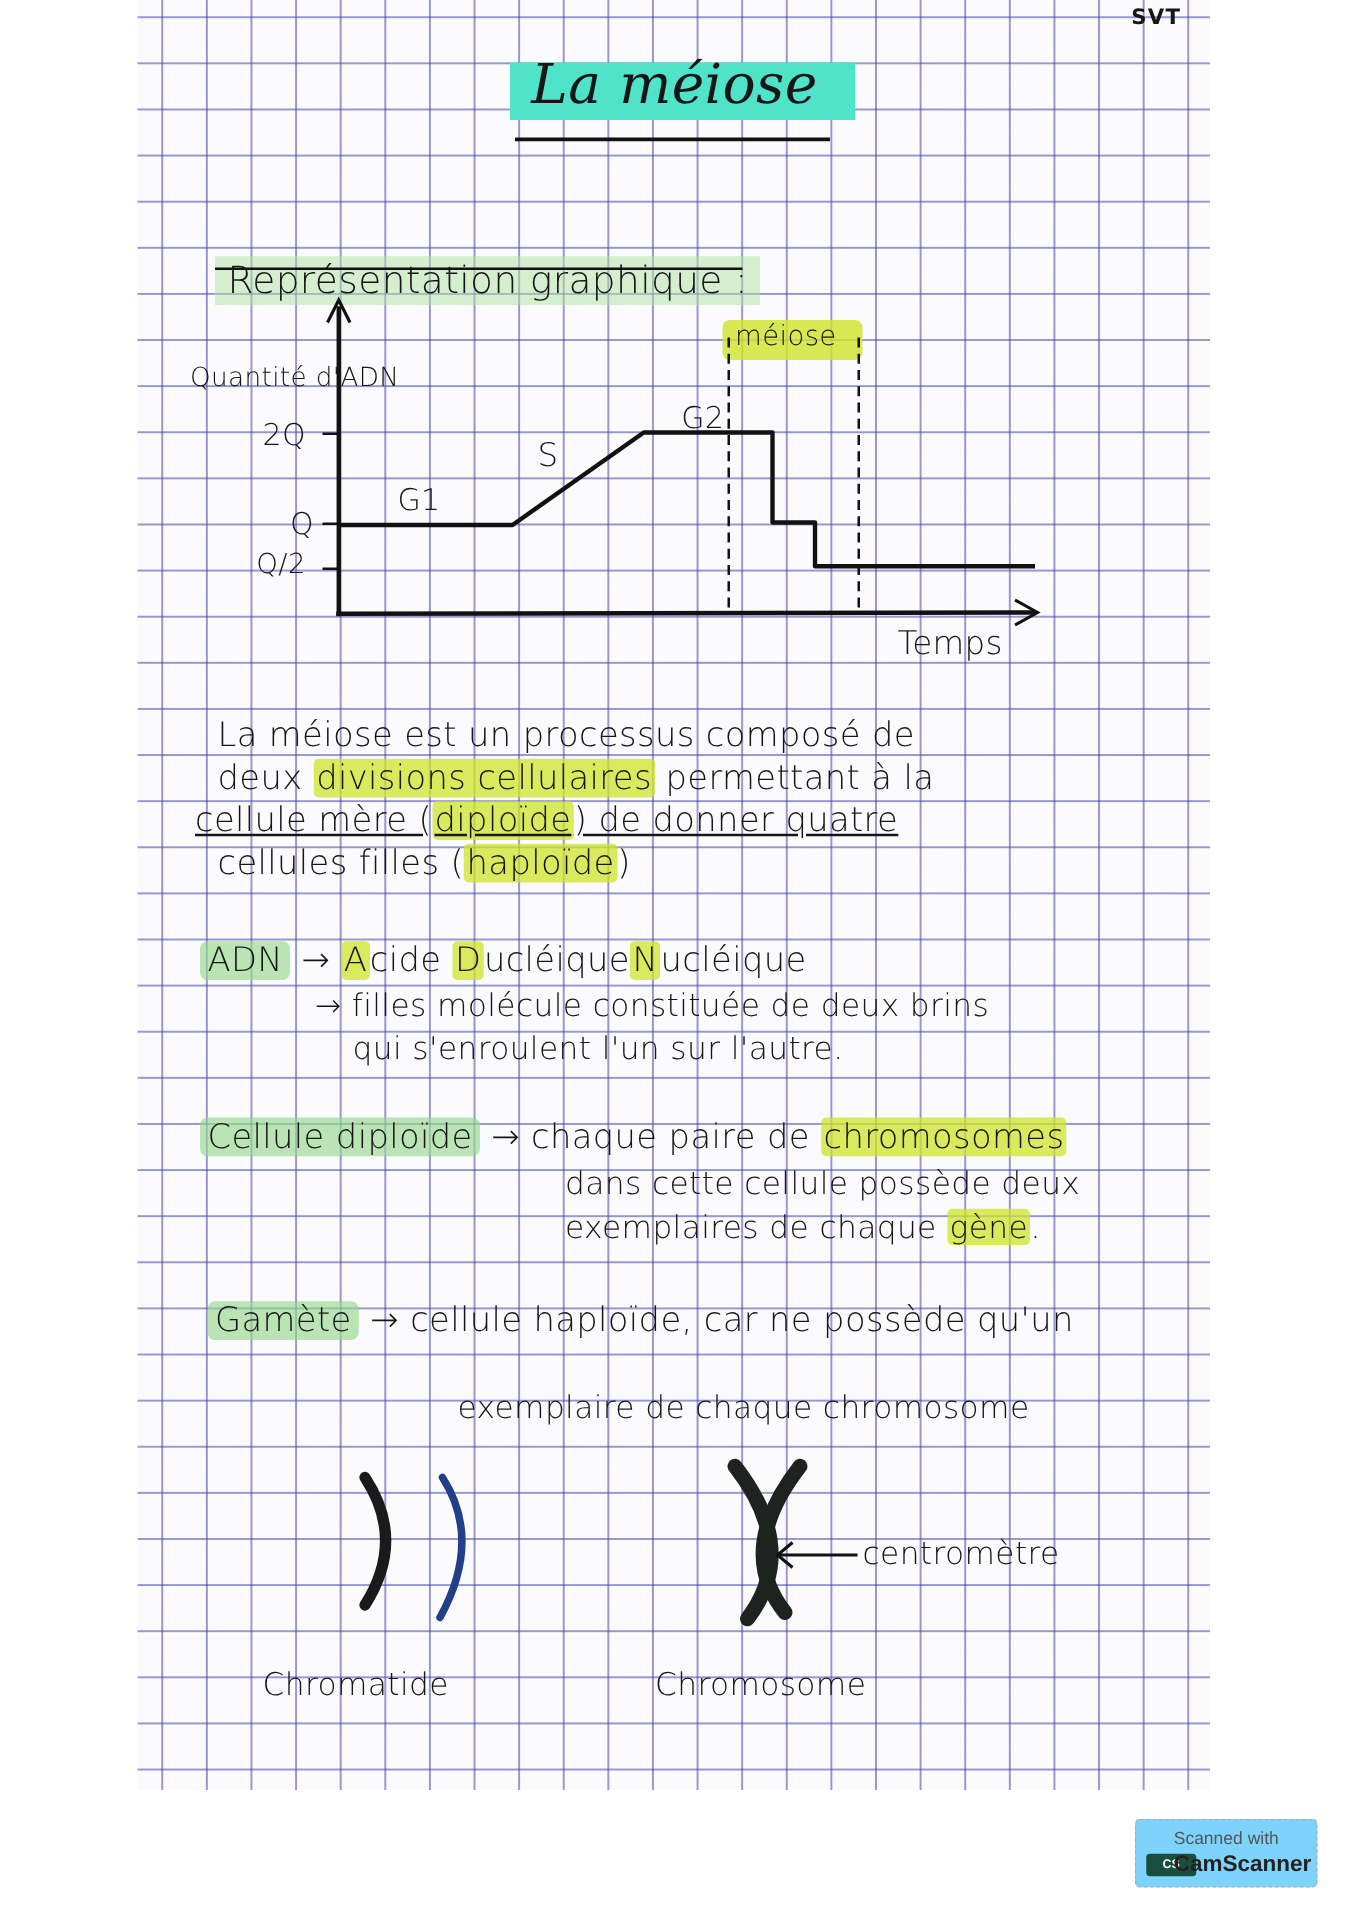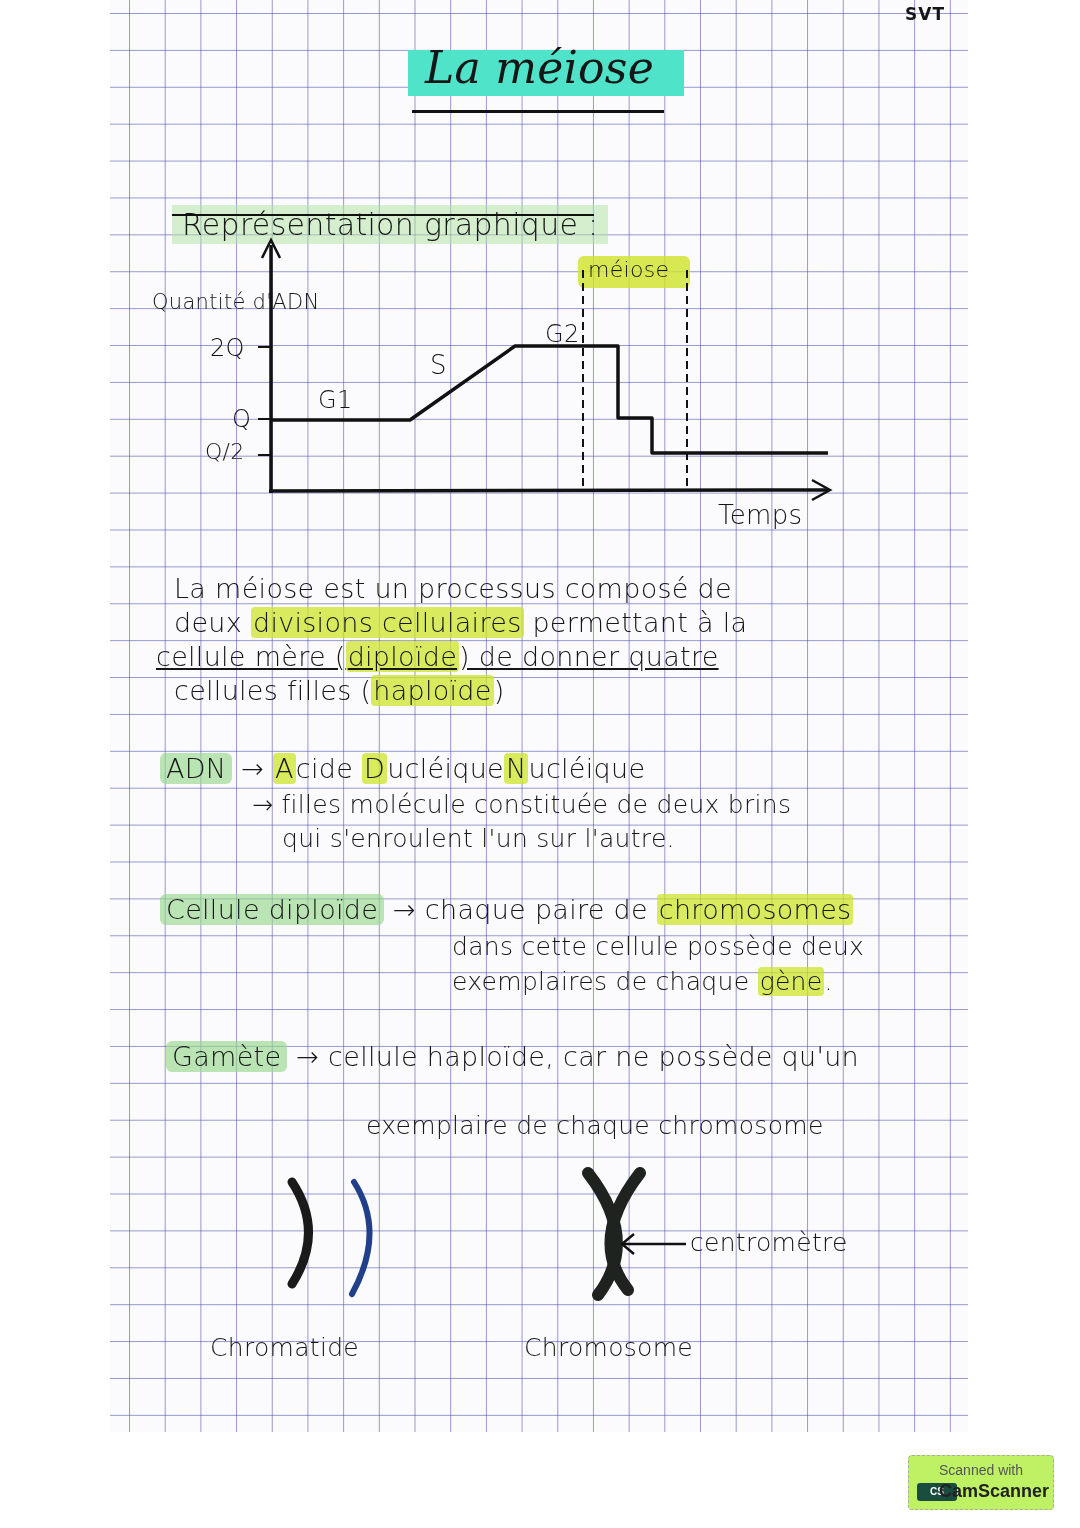--- a/index.html
+++ b/index.html
@@ -16,21 +16,21 @@
   .hl-y{background:rgba(206,228,40,0.75);border-radius:4px;padding:0 2px;}
   .hl-g{background:rgba(150,215,140,0.65);border-radius:6px;padding:0 6px;}
   .subject{position:absolute;left:905px;top:4px;font-size:17px;font-weight:700;letter-spacing:1px;}
   .title-wrap{position:absolute;left:408px;top:50px;width:276px;height:46px;background:#4fe3c9;}
   .title{position:absolute;left:425px;top:42px;font-size:44px;font-family:"DejaVu Serif",serif;font-style:italic;}
   .title-ul{position:absolute;left:412px;top:110px;width:252px;height:3px;background:#111;}
   .sec{position:absolute;left:172px;top:170px;font-size:30px;padding:2px 10px;background:rgba(175,225,160,0.5);margin-top:35px;}
   .sec-ul{position:absolute;left:172px;top:214px;width:422px;height:2px;background:#111;}
   svg.chart{position:absolute;left:0;top:0;}
   .para{position:absolute;font-size:27px;line-height:34px;}
-  .foot{position:absolute;left:908px;top:1455px;width:144px;height:53px;border:1.5px dashed #aaa;border-radius:4px;background:#bef264;}
+  .foot{position:absolute;left:908px;top:1455px;width:144px;height:53px;border:1.5px dashed #aaa;border-radius:4px;background:#7dd3fc;}
   .foot .l1{position:absolute;left:0;right:0;top:6px;text-align:center;font-size:14px;color:#555;font-family:"Liberation Sans",sans-serif;}
   .foot .logo{position:absolute;left:8px;top:27px;width:40px;height:18px;background:#1b4d3e;border-radius:3px;color:#fff;font-size:10px;font-weight:700;text-align:center;line-height:18px;font-family:"Liberation Sans",sans-serif;}
   .foot .l2{position:absolute;left:30px;top:25px;font-size:18px;font-weight:700;color:#222;font-family:"Liberation Sans",sans-serif;}
 </style>
 </head>
 <body>
 
 <div class="sheet"></div>
 
 <div class="hw subject">SVT</div>

